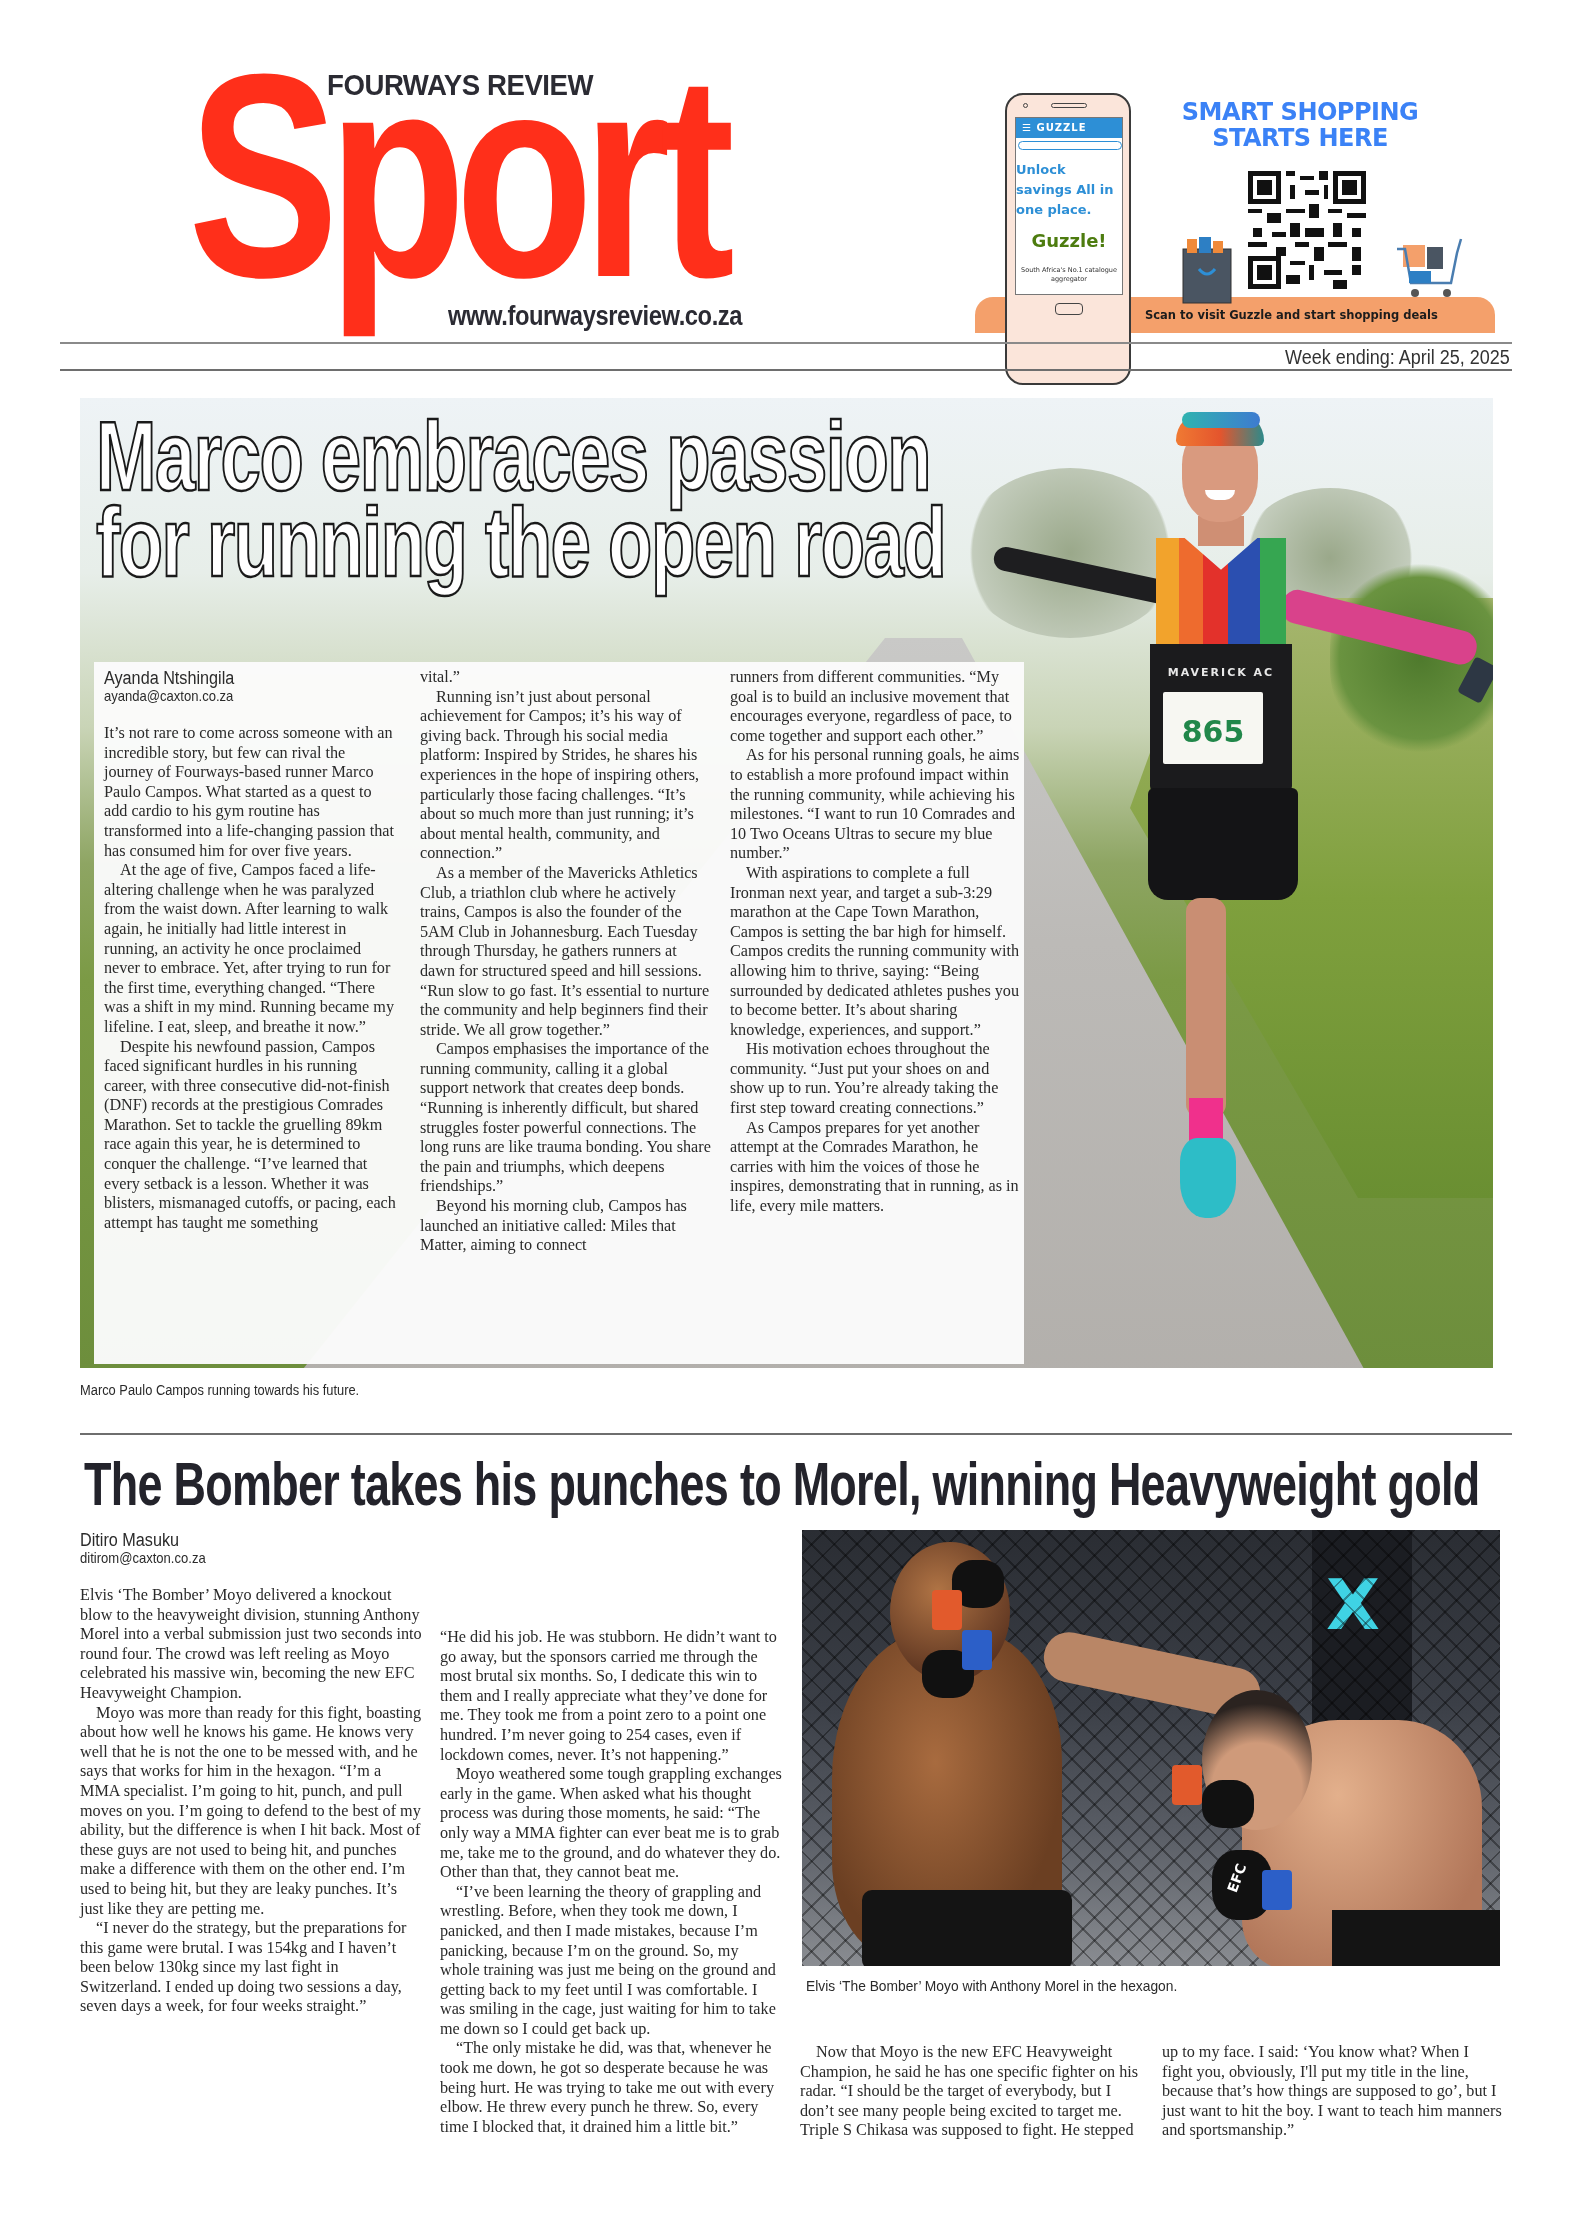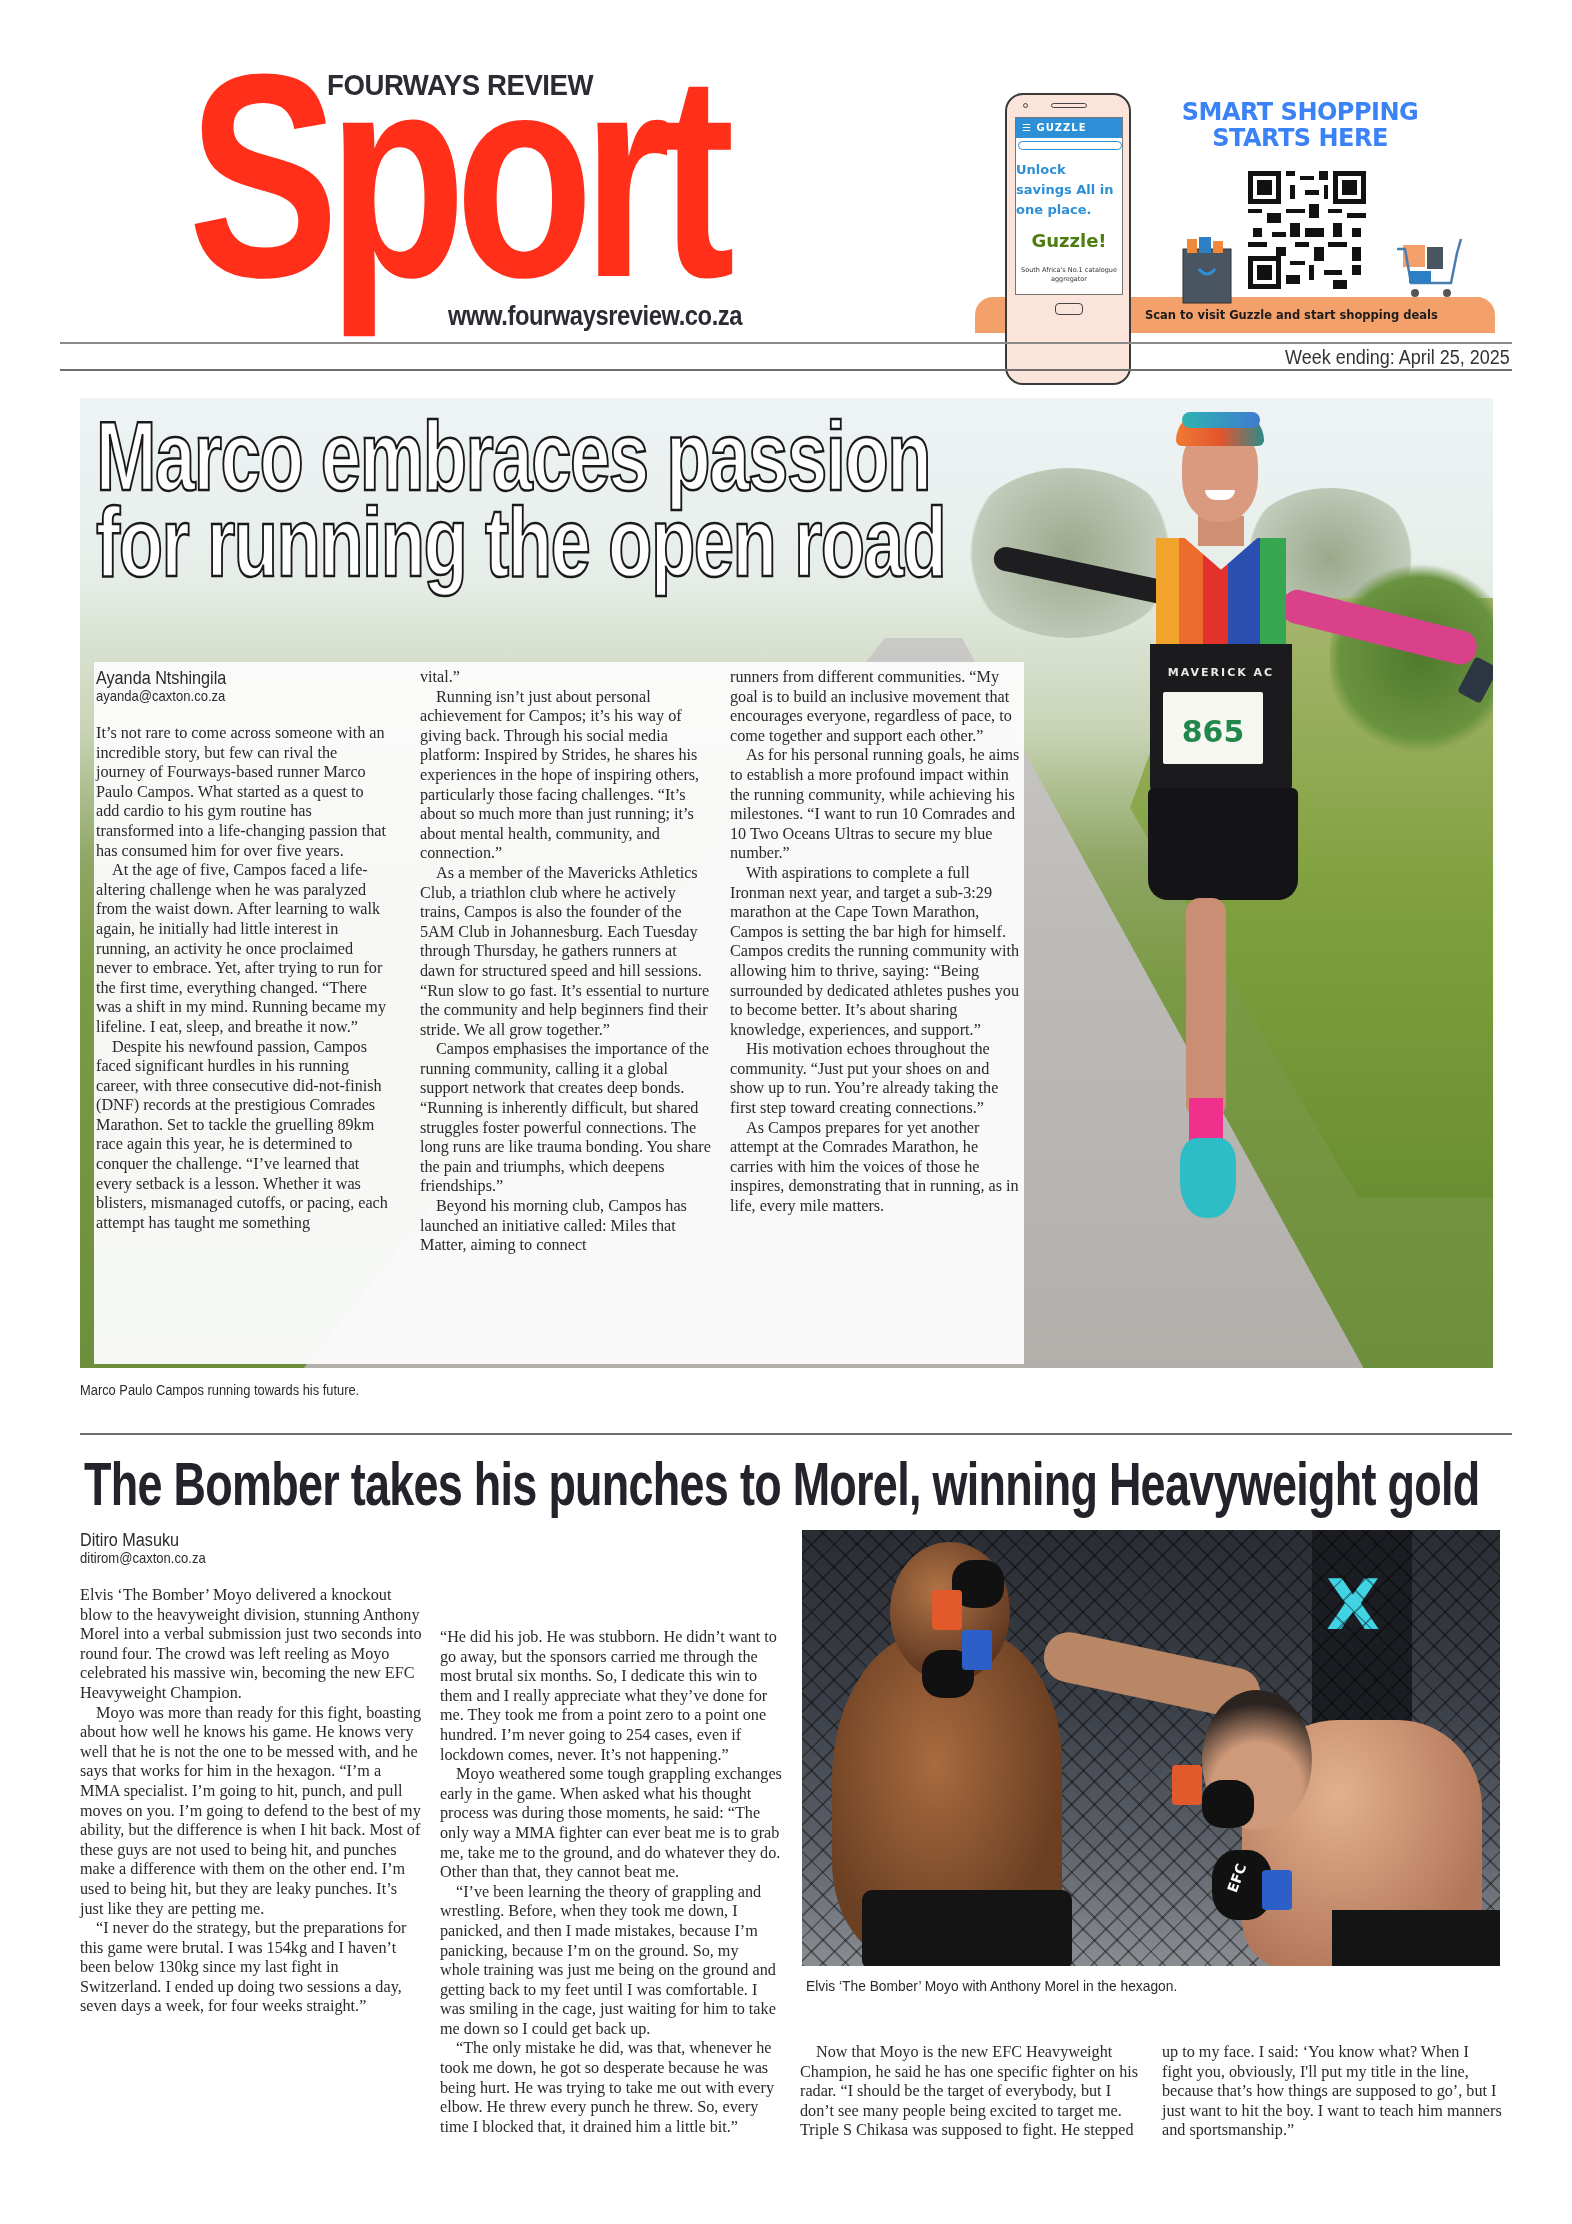--- a/index.html
+++ b/index.html
@@ -270,21 +270,21 @@
     </div>
   </div>
 
   <h1 class="headline1">
     <span>Marco embraces passion</span><br>
     <span>for running the open road</span>
   </h1>
 
   <div class="article1-box"></div>
 
-  <div class="col" style="left:96px;top:668px;width:292px;">
+  <div class="col" style="left:104px;top:668px;width:292px;">
     <div class="byline-name">Ayanda Ntshingila</div>
     <div class="byline-email">ayanda@caxton.co.za</div>
     <p>It’s not rare to come across someone with an incredible story, but few can rival the journey of Fourways-based runner Marco Paulo Campos. What started as a quest to add cardio to his gym routine has transformed into a life-changing passion that has consumed him for over five years.</p>
     <p class="ind">At the age of five, Campos faced a life-altering challenge when he was paralyzed from the waist down. After learning to walk again, he initially had little interest in running, an activity he once proclaimed never to embrace. Yet, after trying to run for the first time, everything changed. “There was a shift in my mind. Running became my lifeline. I eat, sleep, and breathe it now.”</p>
     <p class="ind">Despite his newfound passion, Campos faced significant hurdles in his running career, with three consecutive did-not-finish (DNF) records at the prestigious Comrades Marathon. Set to tackle the gruelling 89km race again this year, he is determined to conquer the challenge. “I’ve learned that every setback is a lesson. Whether it was blisters, mismanaged cutoffs, or pacing, each attempt has taught me something</p>
   </div>
 
   <div class="col" style="left:420px;top:668px;width:295px;">
     <p>vital.”</p>
     <p class="ind">Running isn’t just about personal achievement for Campos; it’s his way of giving back. Through his social media platform: Inspired by Strides, he shares his experiences in the hope of inspiring others, particularly those facing challenges. “It’s about so much more than just running; it’s about mental health, community, and connection.”</p>

